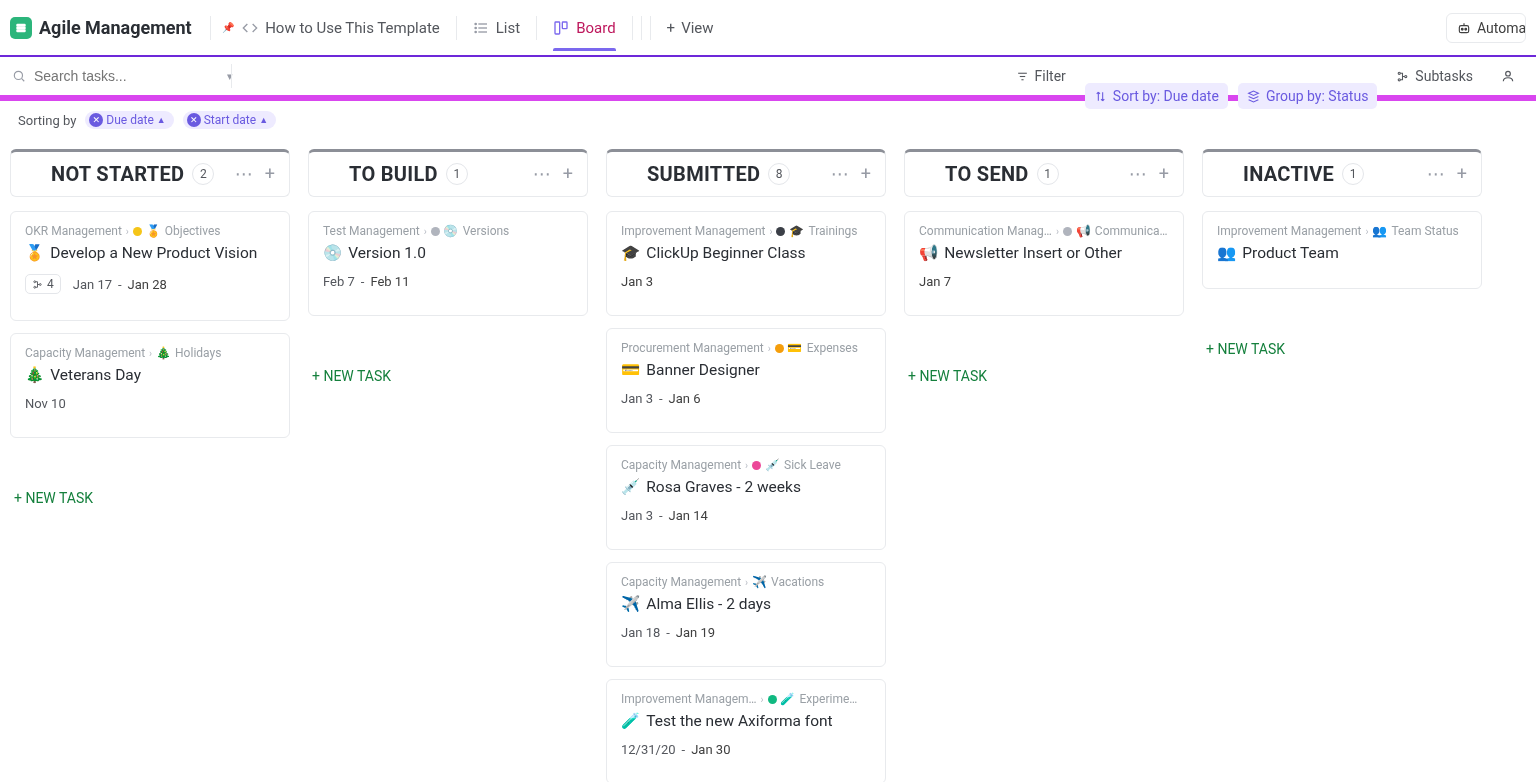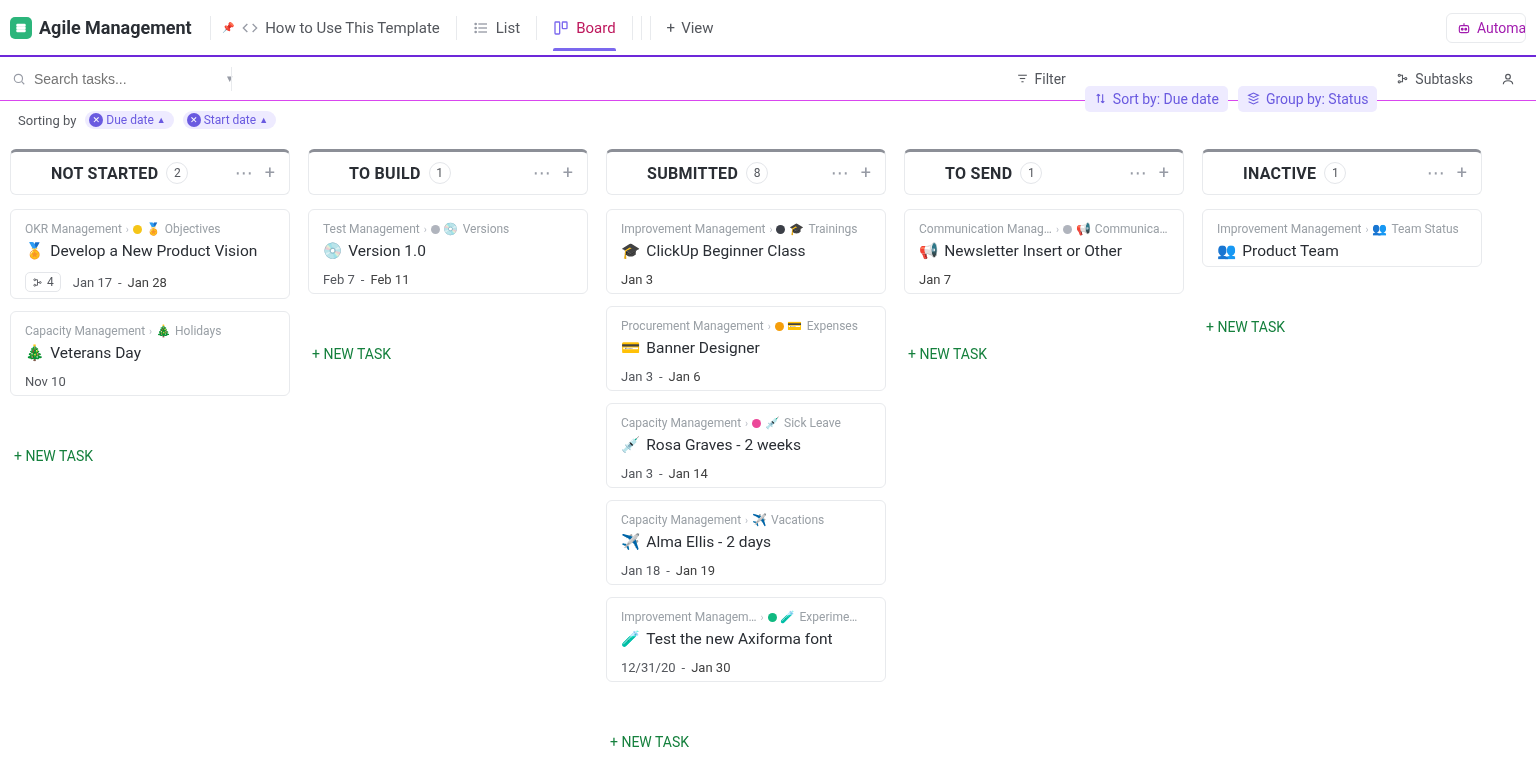--- a/index.html
+++ b/index.html
@@ -12,47 +12,47 @@
 .vdiv { width: 1px; height: 24px; background: #e8eaed; margin: 0 4px; }
 .tab { display: flex; align-items: center; padding: 0 12px; height: 44px; font-size: 15px; color: #54575d; cursor: pointer; gap: 7px; position: relative; }
 .tab .ticon { width: 16px; height: 16px; display: flex; align-items: center; justify-content: center; color: #979ba5; }
 .tab.active { color: #be185d; }
 .tab.active .ticon { color: #7b68ee; }
 .tab.active::after { content: ""; position: absolute; left: 12px; right: 12px; bottom: -1px; height: 3px; background: #7b68ee; border-radius: 2px 2px 0 0; }
 .tab.pinned { padding-left: 8px; }
 .pin { font-size: 10px; color: #c7cad1; }
 .spacer { flex: 1; }
 .view-add { display: flex; align-items: center; gap: 6px; padding: 0 12px; color: #54575d; font-size: 15px; cursor: pointer; }
-.automate-btn { display: flex; align-items: center; gap: 6px; border: 1px solid #e8eaed; border-radius: 6px; padding: 6px 10px; font-size: 14px; color: #a21caf; margin-left: 10px; overflow: hidden; max-width: 80px; }
-
-
-.toolbar { display: flex; align-items: center; height: 44px; border-bottom: 1px solid #d946ef; padding: 0 12px; }
+.automate-btn { display: flex; align-items: center; gap: 6px; border: 1px solid #e8eaed; border-radius: 6px; padding: 6px 10px; font-size: 14px; color: #404040; margin-left: 10px; overflow: hidden; max-width: 80px; }
+
+
+.toolbar { display: flex; align-items: center; height: 44px; border-bottom: 6px solid #d946ef; padding: 0 12px; }
 .search-wrap { display: flex; align-items: center; gap: 8px; color: #979ba5; font-size: 14px; width: 215px; }
 .search-input { border: none; outline: none; font-size: 14px; color: #54575d; flex: 1; }
 .caret-down { color: #979ba5; margin-left: 4px; font-size: 11px; }
 .tool-chip { display: flex; align-items: center; gap: 6px; padding: 5px 9px; font-size: 14px; color: #54575d; cursor: pointer; border-radius: 5px; }
 .tool-chip.sel { background: #eeebff; color: #6a5ae0; margin-top: 40px; }
 .tool-chip.sel .ticon { color: #6a5ae0; }
 .tool-sep { width: 10px; }
 
 
 .sortrow { padding: 10px 18px 6px; font-size: 13px; color: #54575d; display: flex; align-items: center; gap: 9px; }
 .sort-pill { display: inline-flex; align-items: center; gap: 3px; background: #eeebff; color: #6a5ae0; border-radius: 14px; padding: 2px 8px 2px 4px; font-size: 12px; }
 .sort-pill .x { width: 14px; height: 14px; background: #6a5ae0; color: #fff; border-radius: 50%; display: flex; align-items: center; justify-content: center; font-size: 9px; line-height: 1; }
 .sort-pill .arrup { font-size: 9px; }
 
 
 .board { display: flex; gap: 18px; padding: 14px 10px; overflow-x: auto; }
 .col { width: 280px; flex: 0 0 280px; }
 .col-header { background: #fff; border: 1px solid #e8eaed; border-top: 3px solid #888; border-radius: 6px; padding: 10px 12px; display: flex; align-items: center; gap: 8px; margin-bottom: 14px; }
-.col-header .name { font-weight: 700; font-size: 16px; letter-spacing: 0.3px; padding-left: 28px; }
+.col-header .name { font-weight: 700; font-size: 20px; letter-spacing: 0.3px; padding-left: 28px; }
 .count-badge { border: 1px solid #e4e6ea; border-radius: 50%; min-width: 22px; height: 22px; display: flex; align-items: center; justify-content: center; font-size: 12px; color: #54575d; padding: 0 4px; }
 .col-header .spacer2 { flex: 1; }
 .col-icon { color: #979ba5; cursor: pointer; font-size: 18px; line-height: 1; padding: 0 2px; }
-.card { background: #fff; border: 1px solid #e8eaed; border-radius: 6px; padding: 12px 14px 6px; margin-bottom: 12px; cursor: pointer; }
+.card { background: #fff; border: 1px solid #e8eaed; border-radius: 6px; padding: 12px 14px 26px; margin-bottom: 12px; cursor: pointer; }
 .crumb { font-size: 12px; color: #9aa0a6; display: flex; align-items: center; gap: 4px; margin-bottom: 6px; white-space: nowrap; overflow: hidden; }
 .crumb .chev { font-size: 10px; color: #b8bcc5; }
 .crumb .emo { font-size: 12px; }
 .card-title { font-size: 15.5px; color: #2a2e34; display: flex; align-items: center; gap: 6px; overflow: hidden; }
 .dates { margin-top: 12px; font-size: 13px; color: #54575d; display: flex; align-items: center; gap: 6px; }
 .dates .due { color: #404040; }
 .sub-badge { display: inline-flex; align-items: center; gap: 4px; border: 1px solid #e4e6ea; border-radius: 5px; padding: 2px 6px; font-size: 12px; color: #54575d; margin-right: 6px; }
 .newtask { color: #15803d; font-size: 14px; padding: 8px 4px; cursor: pointer; margin-top: 44px; }
 .dot { width: 9px; height: 9px; border-radius: 50%; display: inline-block; }
 

